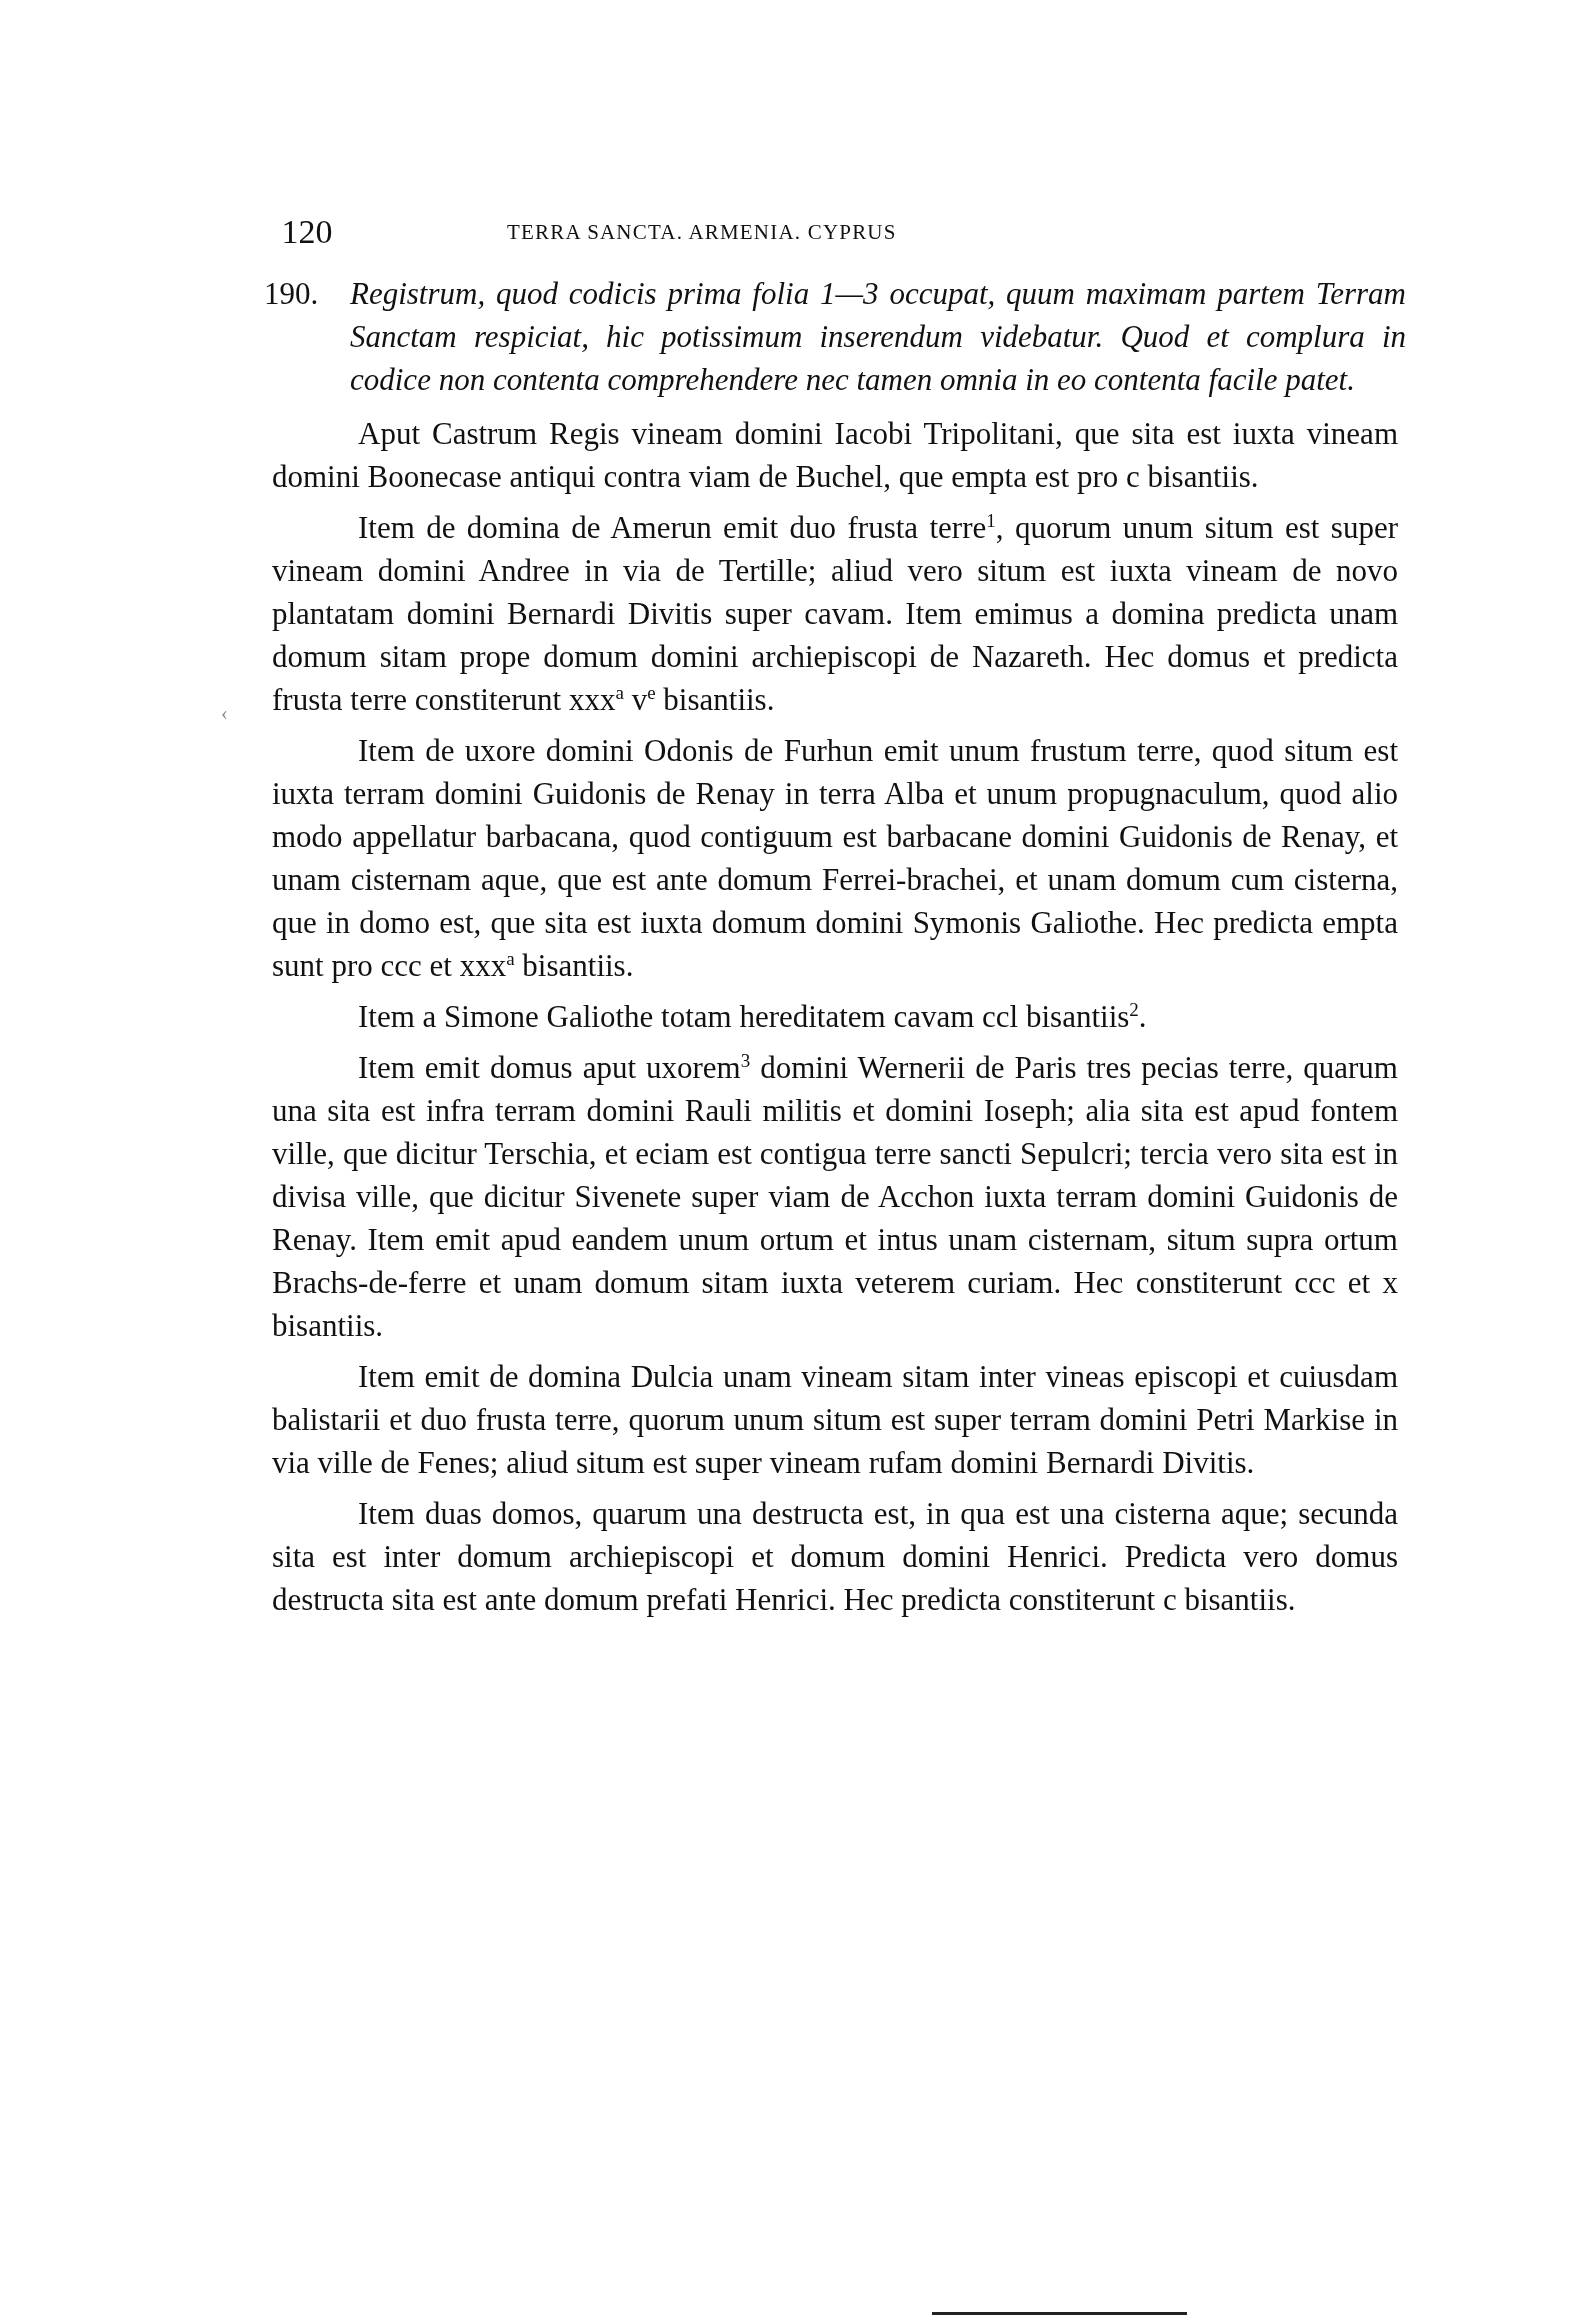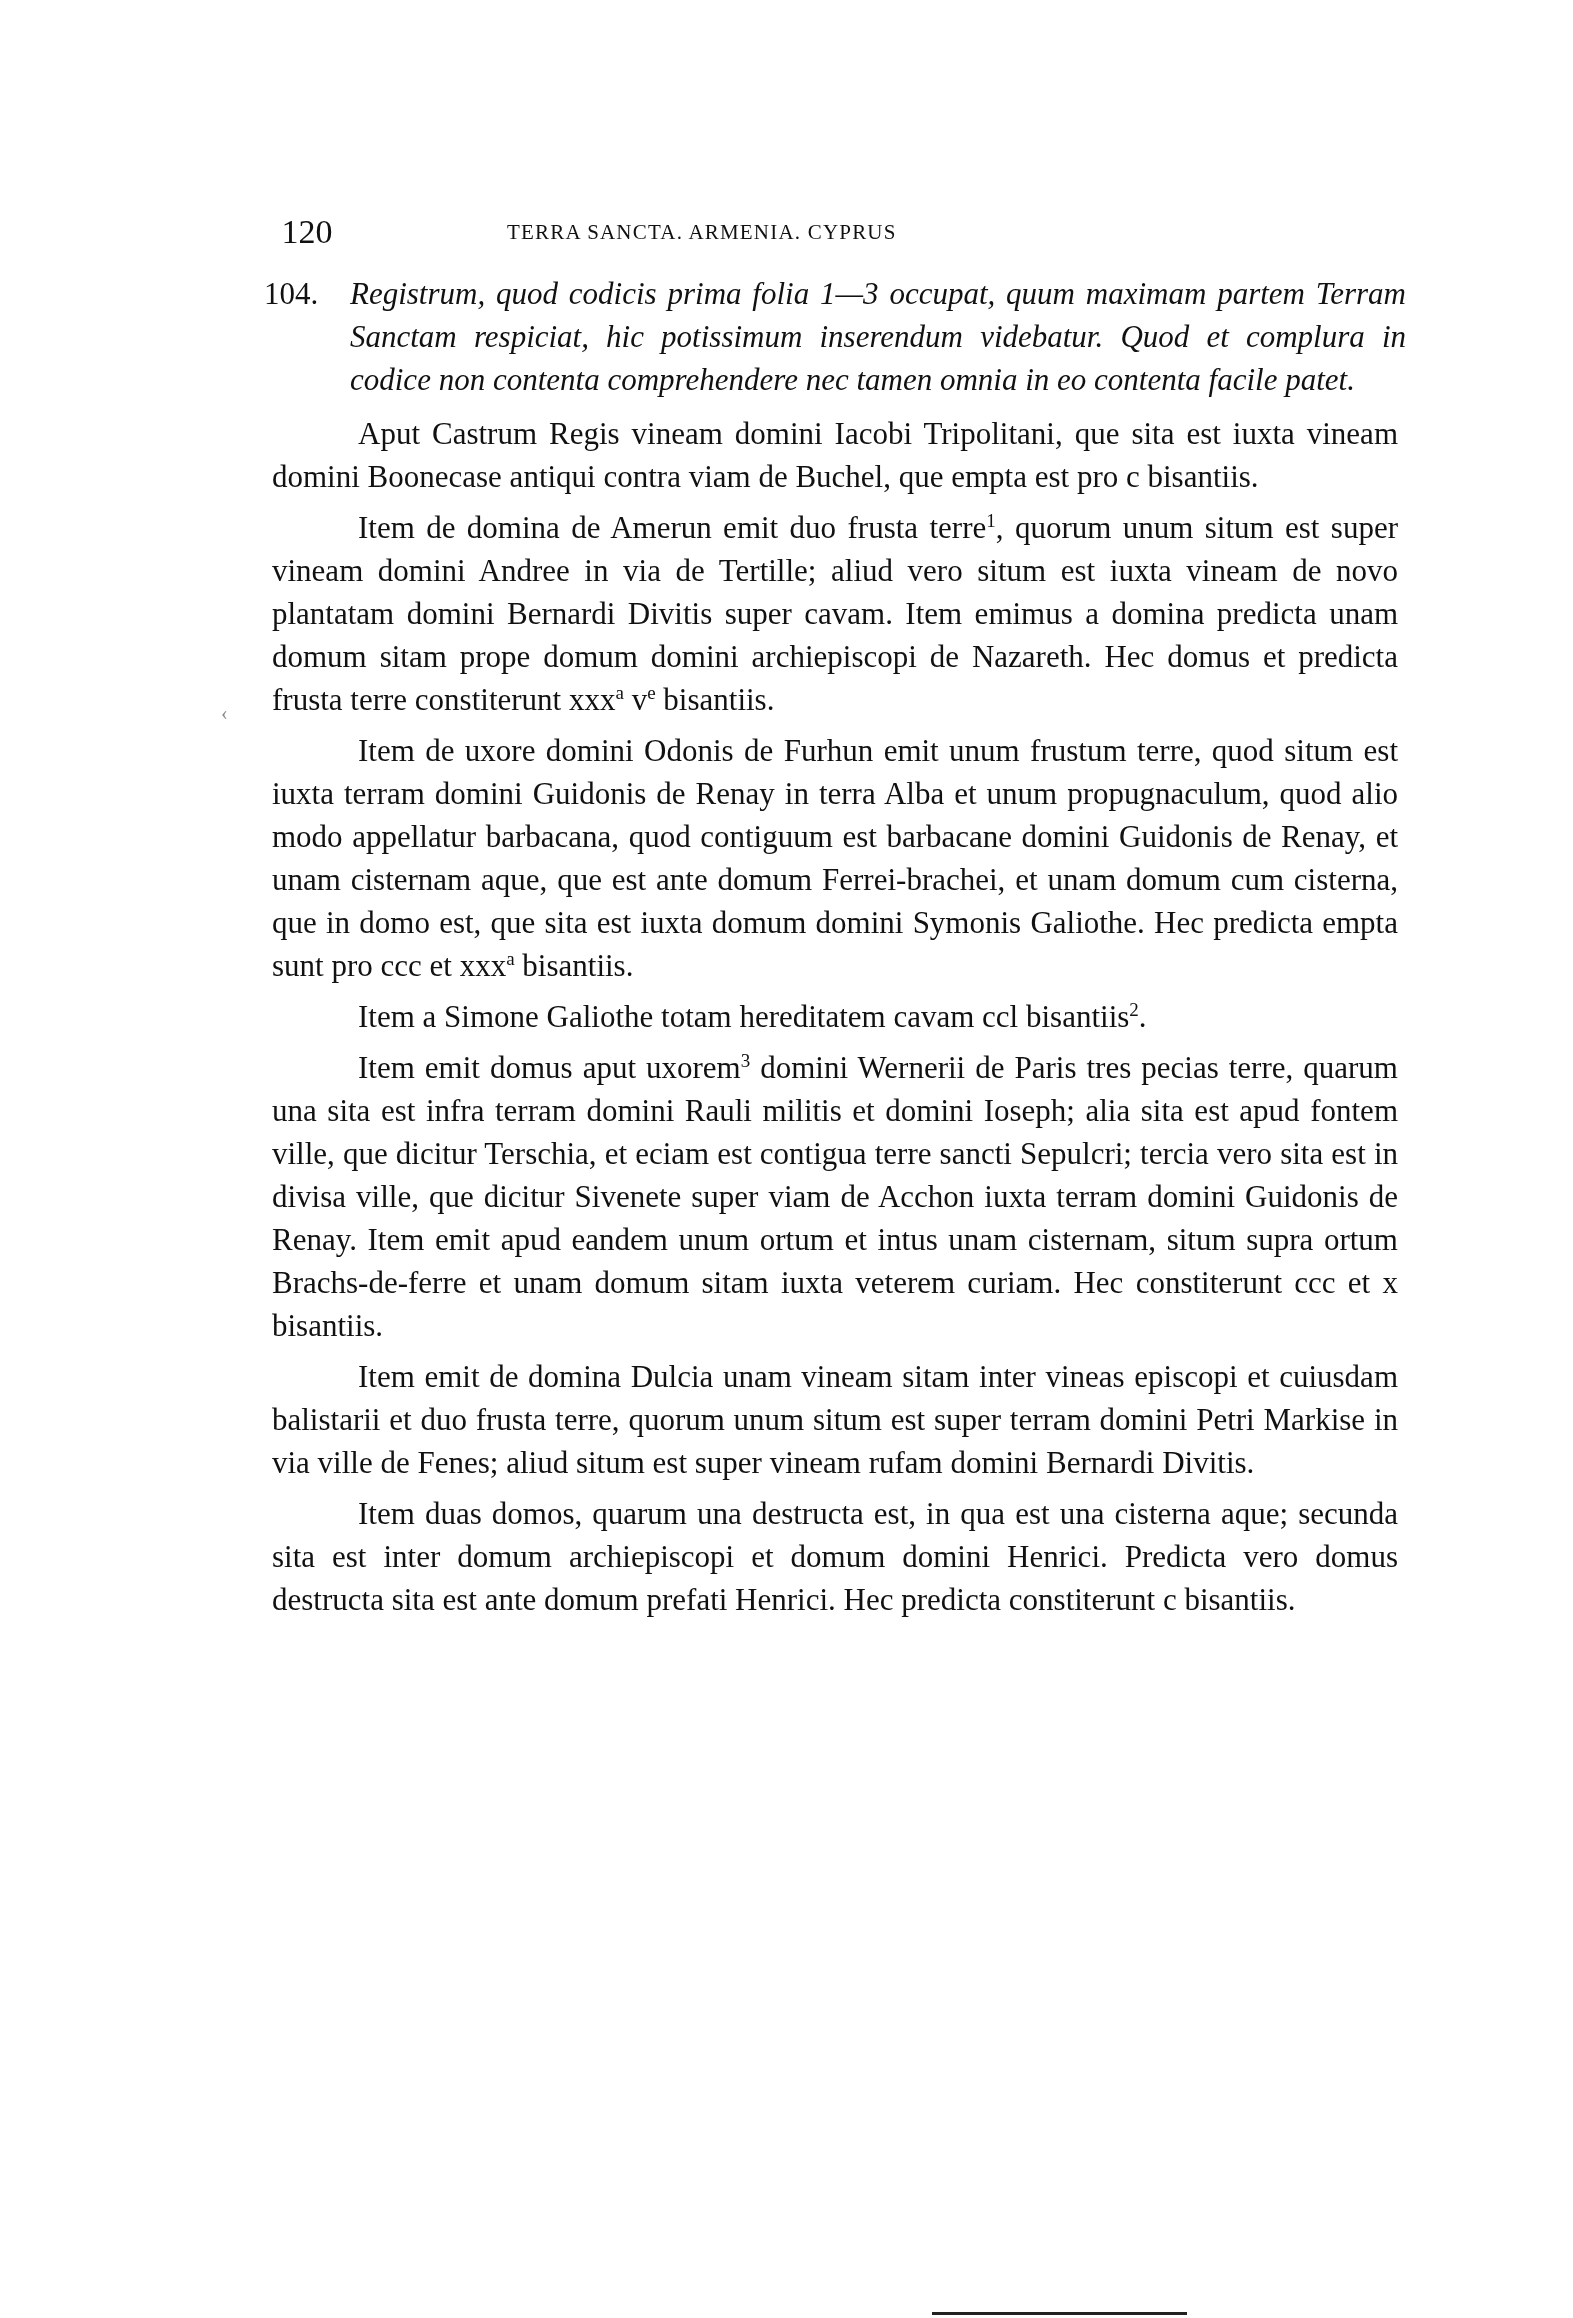--- a/index.html
+++ b/index.html
@@ -45,21 +45,21 @@
 </head>
 <body>
 
 <div class="page">
   <div class="running-head">
     <span class="page-number">120</span>
     <span class="head-title">TERRA SANCTA.  ARMENIA.  CYPRUS</span>
   </div>
 
   <div class="body-text">
-    <p class="intro"><span class="num">104.</span><span>Registrum, quod codicis prima folia 1—3 occupat, quum maximam partem Terram Sanctam respiciat, hic potissimum inserendum videbatur. Quod et complura in codice non contenta comprehendere nec tamen omnia in eo contenta facile patet.</span></p>
+    <p class="intro"><span class="num">190.</span><span>Registrum, quod codicis prima folia 1—3 occupat, quum maximam partem Terram Sanctam respiciat, hic potissimum inserendum videbatur. Quod et complura in codice non contenta comprehendere nec tamen omnia in eo contenta facile patet.</span></p>
 
 
     <p class="para">Aput Castrum Regis vineam domini Iacobi Tripolitani, que sita est iuxta vineam domini Boonecase antiqui contra viam de Buchel, que empta est pro c bisantiis.</p>
 
     <p class="para"><span>Item de domina de Amerun emit duo frusta terre</span><sup>1</sup><span>, quorum unum situm est super vineam domini Andree in via de Tertille; aliud vero situm est iuxta vineam de novo plantatam domini Bernardi Divitis super cavam.  Item emimus a domina predicta unam domum sitam prope domum domini archiepiscopi de Nazareth.  Hec domus et predicta frusta terre constiterunt xxx</span><sup>a</sup><span> v</span><sup>e</sup><span> bisantiis.</span></p>
 
     <p class="para"><span>Item de uxore domini Odonis de Furhun emit unum frustum terre, quod situm est iuxta terram domini Guidonis de Renay in terra Alba et unum propugnaculum, quod alio modo appellatur barbacana, quod contiguum est barbacane domini Guidonis de Renay, et unam cisternam aque, que est ante domum Ferrei-brachei, et unam domum cum cisterna, que in domo est, que sita est iuxta domum domini Symonis Galiothe.  Hec predicta empta sunt pro ccc et xxx</span><sup>a</sup><span> bisantiis.</span></p>
 
     <p class="para"><span>Item a Simone Galiothe totam hereditatem cavam ccl bisantiis</span><sup>2</sup><span>.</span></p>
 

